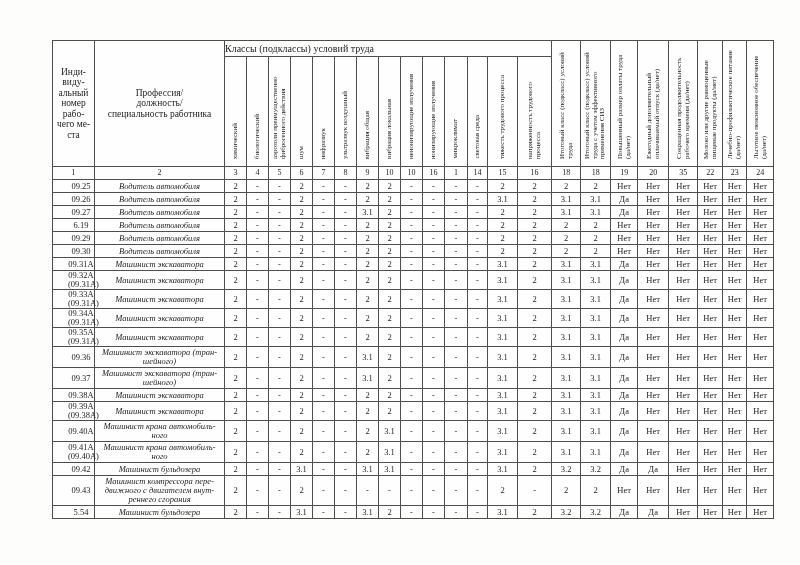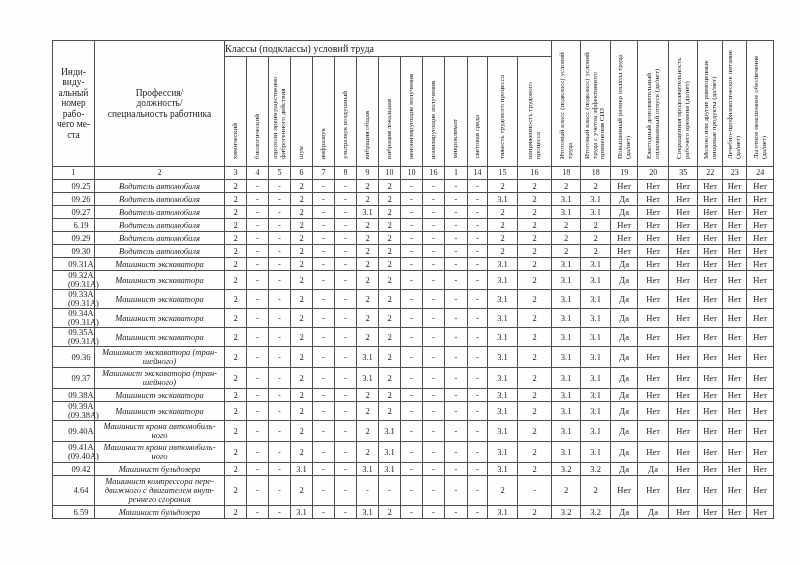--- a/index.html
+++ b/index.html
@@ -623,21 +623,21 @@
           <td>3.2</td>
           <td>3.2</td>
           <td>Да</td>
           <td>Да</td>
           <td>Нет</td>
           <td>Нет</td>
           <td>Нет</td>
           <td>Нет</td>
         </tr>
         <tr>
-          <td class="rownum">4.64</td>
+          <td class="rownum">09.43</td>
           <td class="prof">Машинист компрессора пере-
 движного с двигателем внут-
 реннего сгорания</td>
           <td>2</td>
           <td>-</td>
           <td>-</td>
           <td>2</td>
           <td>-</td>
           <td>-</td>
           <td>-</td>
@@ -651,21 +651,21 @@
           <td>2</td>
           <td>2</td>
           <td>Нет</td>
           <td>Нет</td>
           <td>Нет</td>
           <td>Нет</td>
           <td>Нет</td>
           <td>Нет</td>
         </tr>
         <tr>
-          <td class="rownum">6.59</td>
+          <td class="rownum">5.54</td>
           <td class="prof">Машинист бульдозера</td>
           <td>2</td>
           <td>-</td>
           <td>-</td>
           <td>3.1</td>
           <td>-</td>
           <td>-</td>
           <td>3.1</td>
           <td>2</td>
           <td>-</td>

